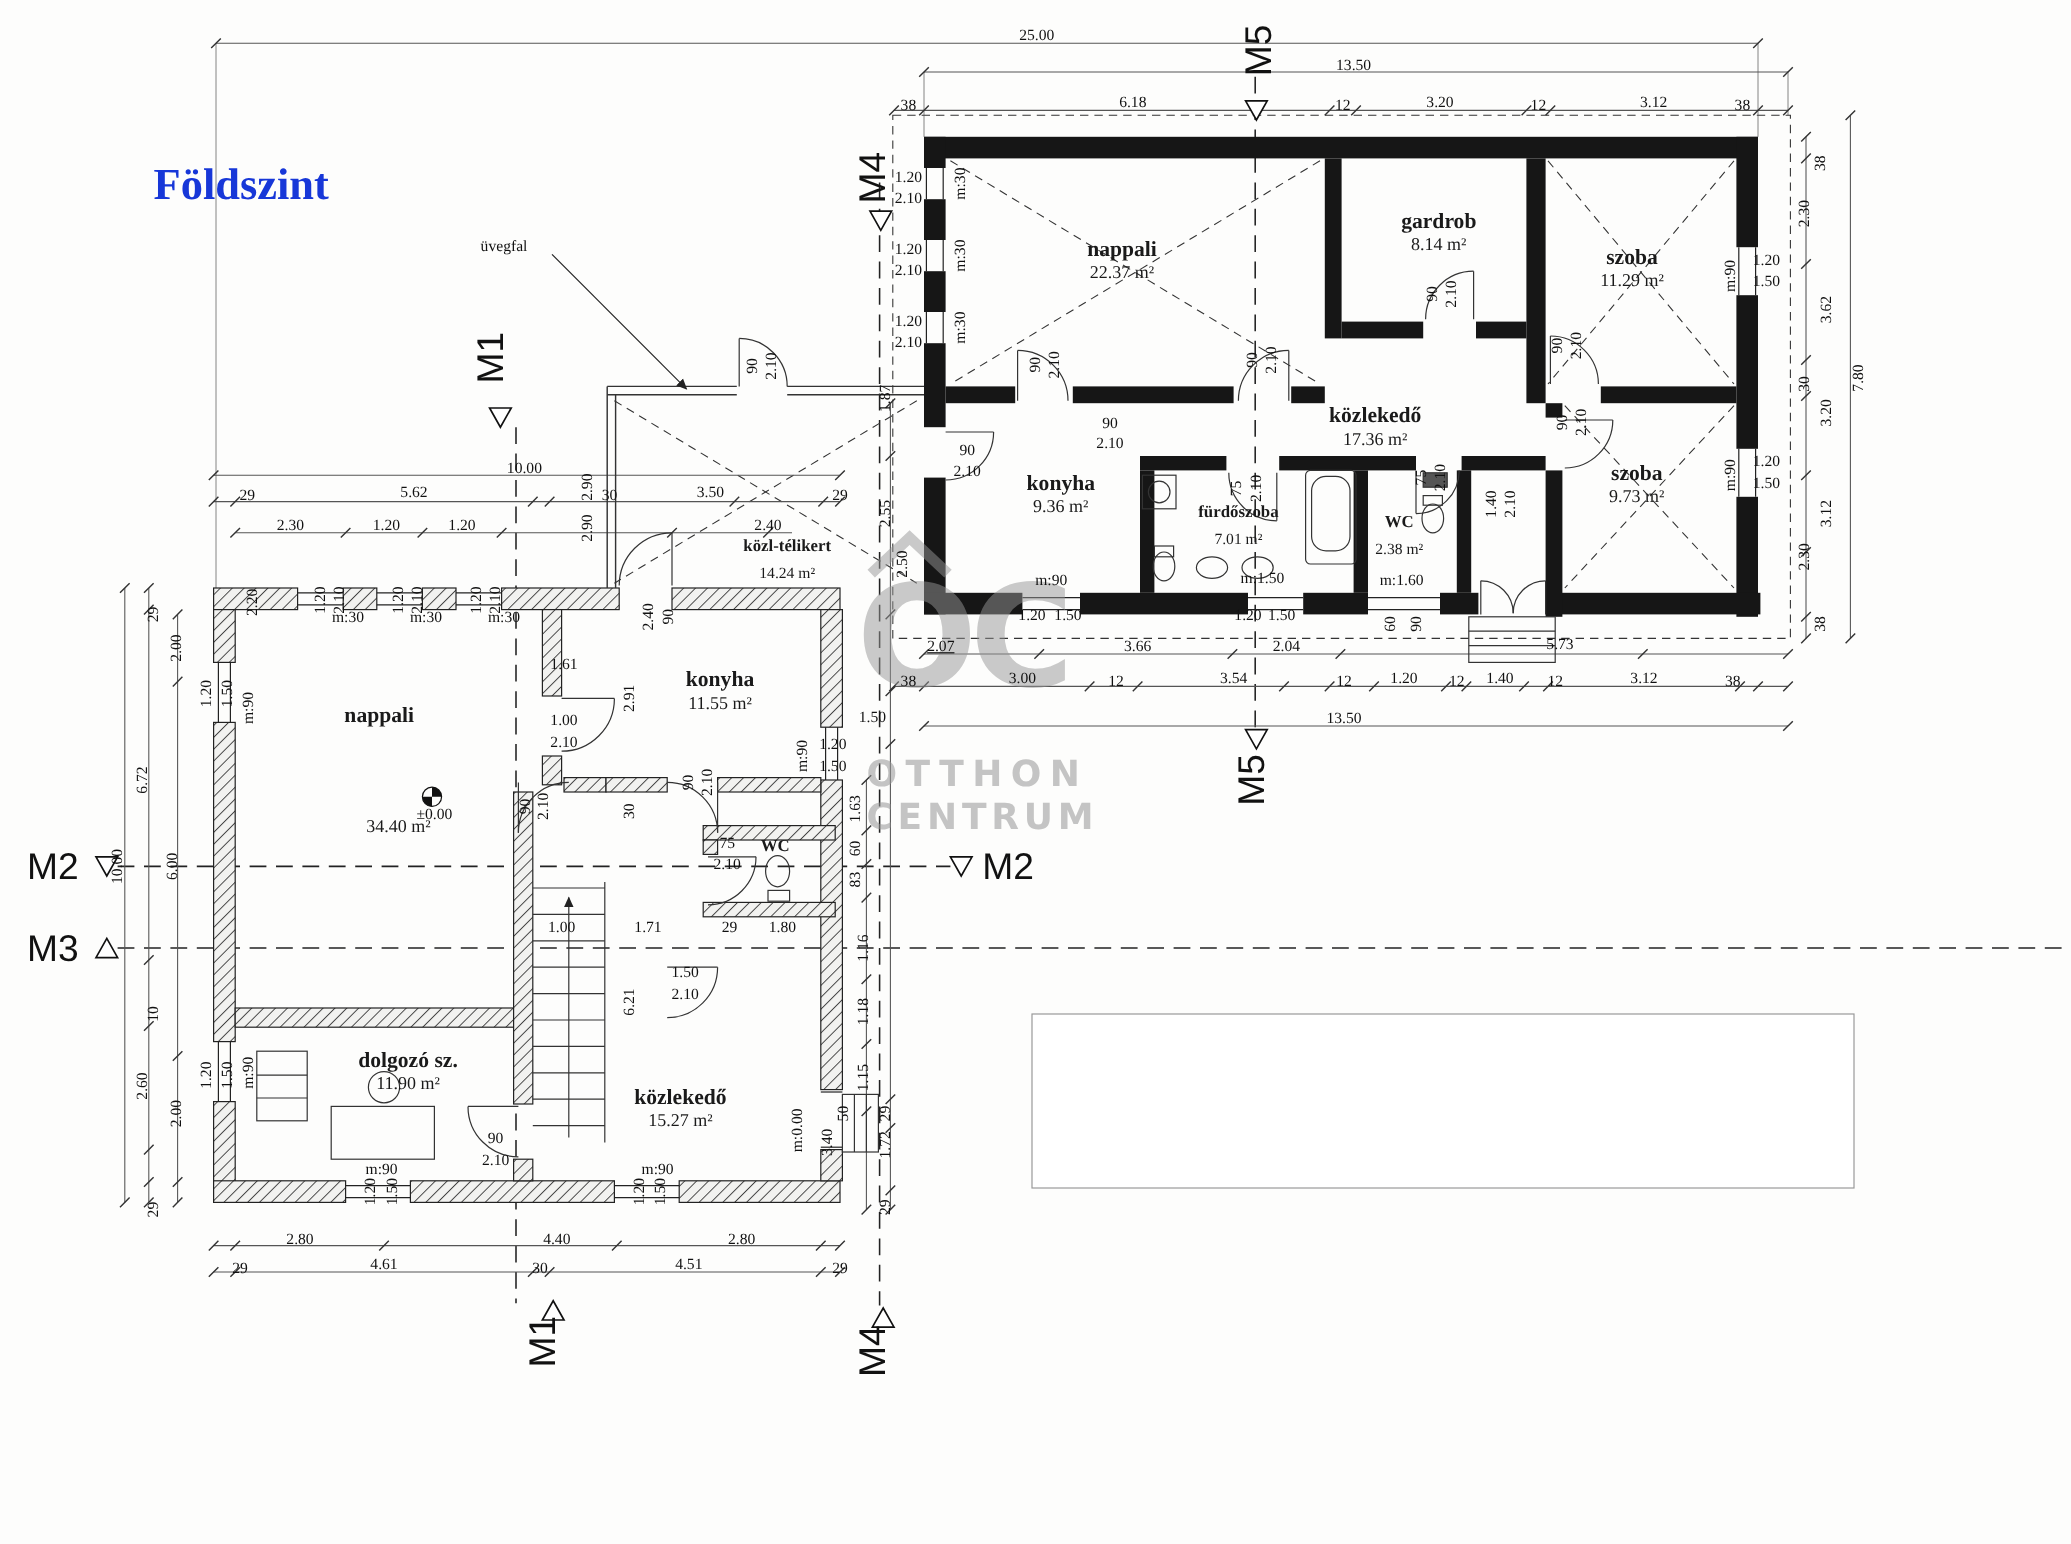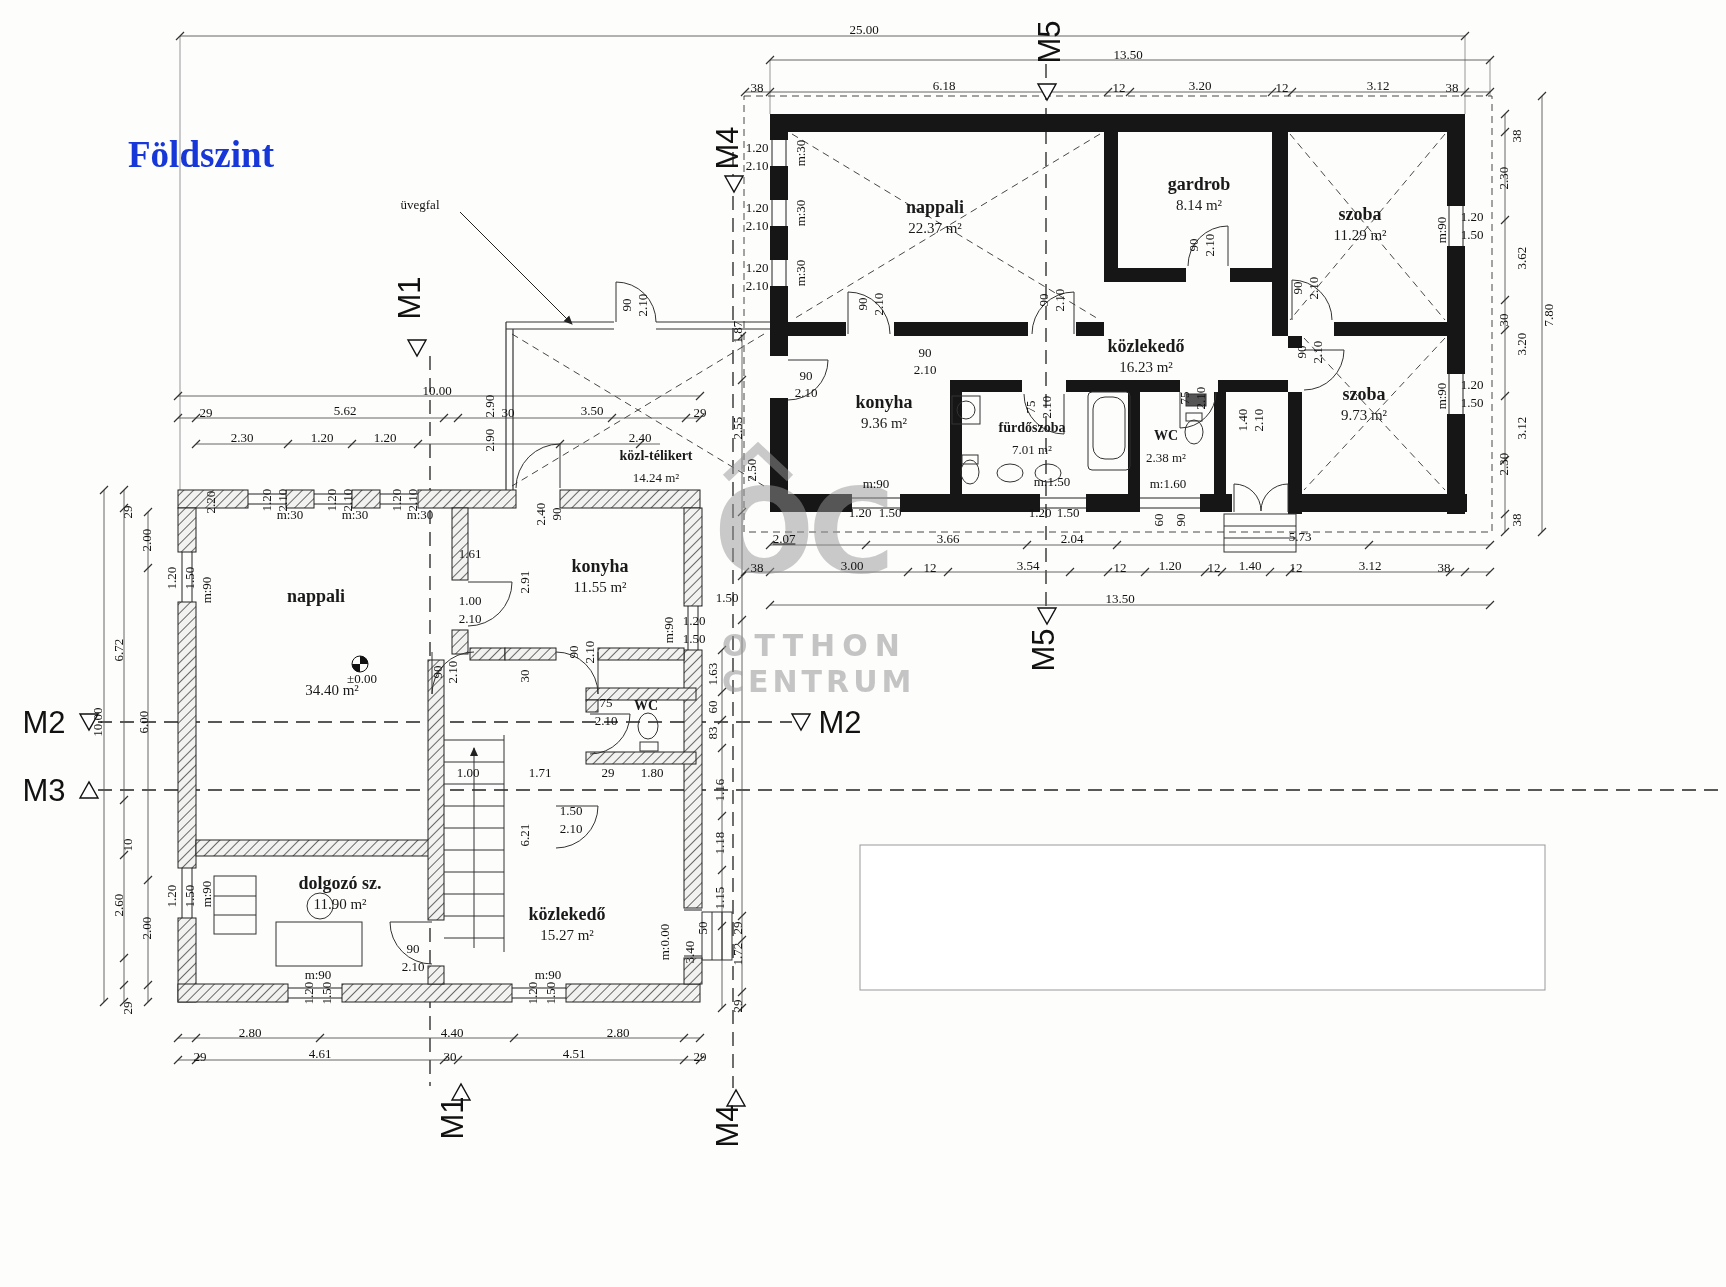--- a/index.html
+++ b/index.html
@@ -444,21 +444,21 @@
       <span class="dim v" style="left: 97px; top: 722px;">10.00</span>
       <span class="dim v" style="left: 143px; top: 722px;">6.00</span>
       <span class="dim v" style="left: 127px; top: 845px;">10</span>
       <span class="dim v" style="left: 118px; top: 905px;">2.60</span>
       <span class="dim v" style="left: 146px; top: 928px;">2.00</span>
       <span class="dim v" style="left: 171px; top: 896px;">1.20</span>
       <span class="dim v" style="left: 189px; top: 896px;">1.50</span>
       <span class="dim v" style="left: 206px; top: 894px;">m:90</span>
       <span class="dim v" style="left: 127px; top: 1008px;">29</span>
       <span class="dim" style="left: 250px; top: 1032px;">2.80</span>
-      <span class="dim" style="left: 452px; top: 1032px; text-align: center;">4.40</span>
+      <span class="dim" style="left: 464px; top: 1032px; text-align: center;">4.40</span>
       <span class="dim" style="left: 618px; top: 1032px;">2.80</span>
       <span class="dim" style="left: 200px; top: 1056px;">29</span>
       <span class="dim" style="left: 320px; top: 1053px;">4.61</span>
       <span class="dim" style="left: 450px; top: 1056px;">30</span>
       <span class="dim" style="left: 574px; top: 1053px;">4.51</span>
       <span class="dim" style="left: 700px; top: 1056px;">29</span>
       <span class="dim" style="left: 318px; top: 974px;">m:90</span>
       <span class="dim" style="left: 548px; top: 974px;">m:90</span>
       <span class="dim v" style="left: 308px; top: 993px;">1.20</span>
       <span class="dim v" style="left: 326px; top: 993px;">1.50</span>
@@ -491,21 +491,21 @@
       <span class="dim v" style="left: 664px; top: 942px;">m:0.00</span>
       <span class="dim v" style="left: 689px; top: 952px;">3.40</span>
       <span class="dim v" style="left: 702px; top: 928px;">50</span>
       <span class="rname" style="left: 935px; top: 207px;">nappali</span>
       <span class="rarea" style="left: 935px; top: 228px;">22.37 m²</span>
       <span class="rname" style="left: 1199px; top: 184px;">gardrob</span>
       <span class="rarea" style="left: 1199px; top: 205px;">8.14 m²</span>
       <span class="rname" style="left: 1360px; top: 214px;">szoba</span>
       <span class="rarea" style="left: 1360px; top: 235px;">11.29 m²</span>
       <span class="rname" style="left: 1146px; top: 346px;">közlekedő</span>
-      <span class="rarea" style="left: 1146px; top: 367px;">16.23 m²</span>
+      <span class="rarea" style="left: 1146px; top: 367px;">17.36 m²</span>
       <span class="rname" style="left: 884px; top: 402px;">konyha</span>
       <span class="rarea" style="left: 884px; top: 423px;">9.36 m²</span>
       <span class="rname sm" style="left: 1032px; top: 428px;">fürdőszoba</span>
       <span class="rarea sm" style="left: 1032px; top: 449px;">7.01 m²</span>
       <span class="rname sm" style="left: 1166px; top: 436px;">WC</span>
       <span class="rarea sm" style="left: 1166px; top: 457px;">2.38 m²</span>
       <span class="rname" style="left: 1364px; top: 394px;">szoba</span>
       <span class="rarea" style="left: 1364px; top: 415px;">9.73 m²</span>
       <span class="rname" style="left: 316px; top: 596px;">nappali</span>
       <span class="rarea" style="left: 332px; top: 690px;">34.40 m²</span>

